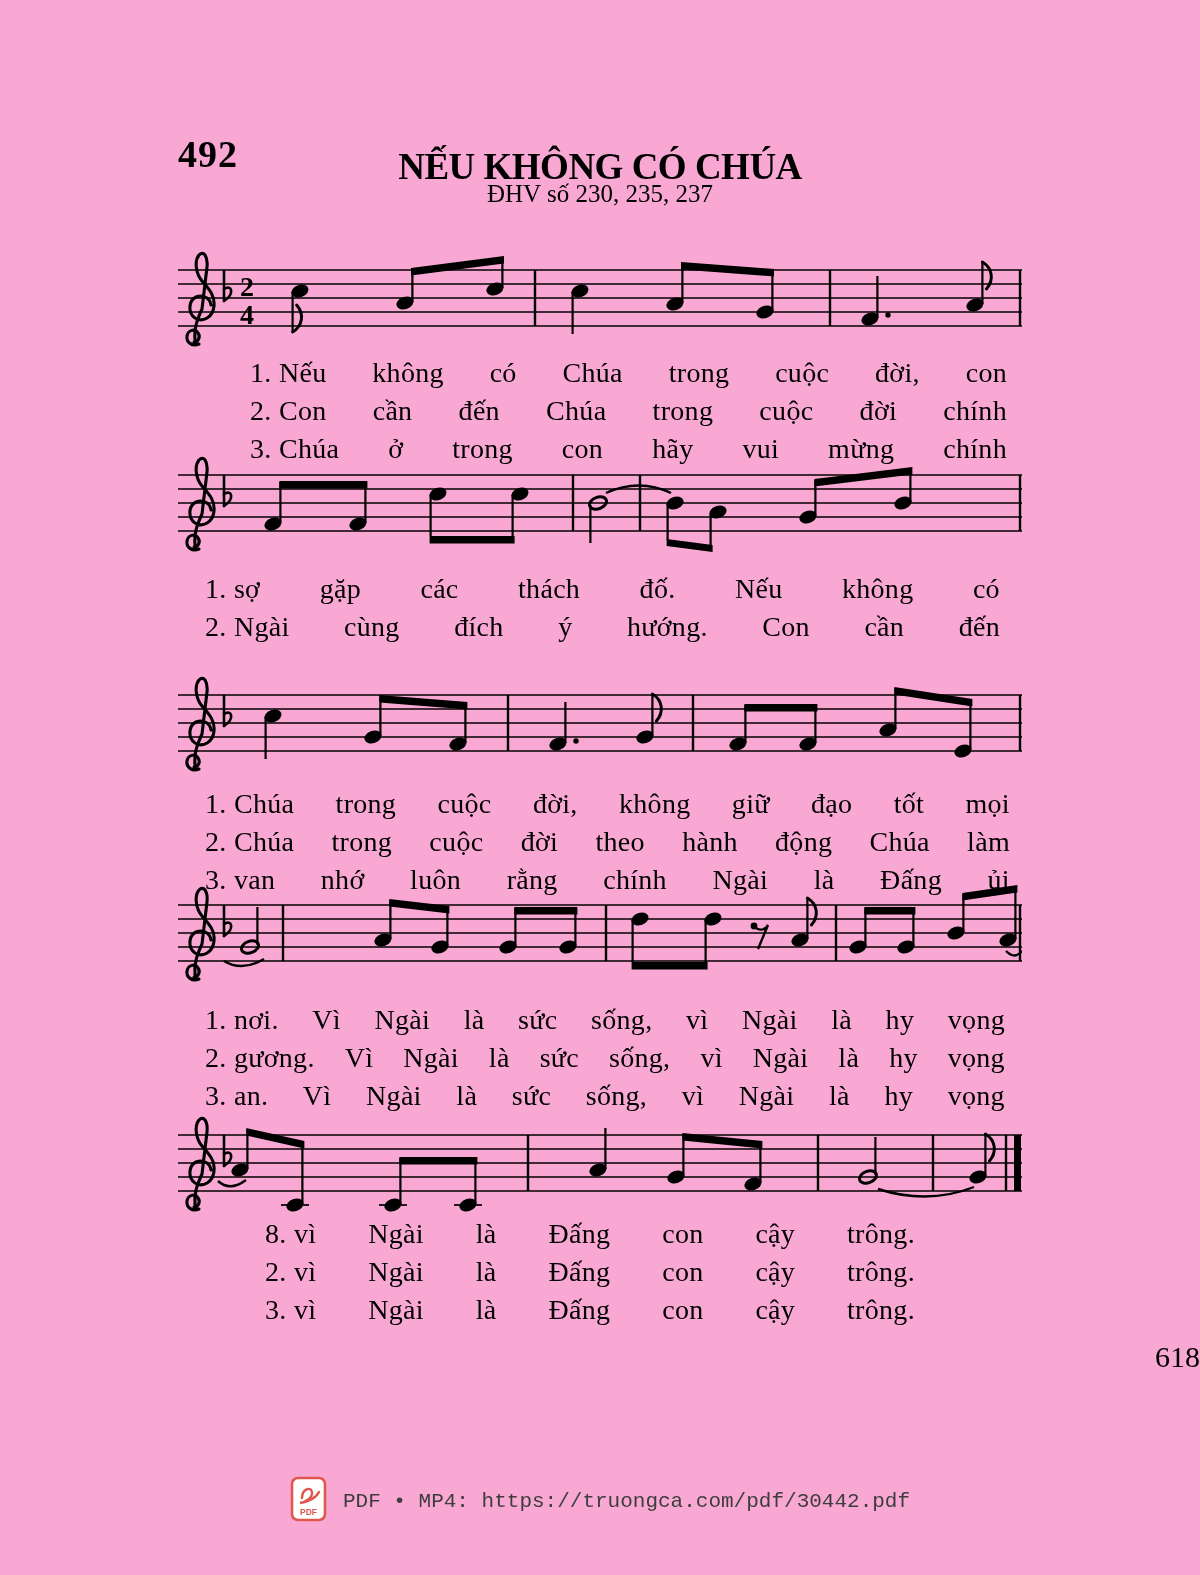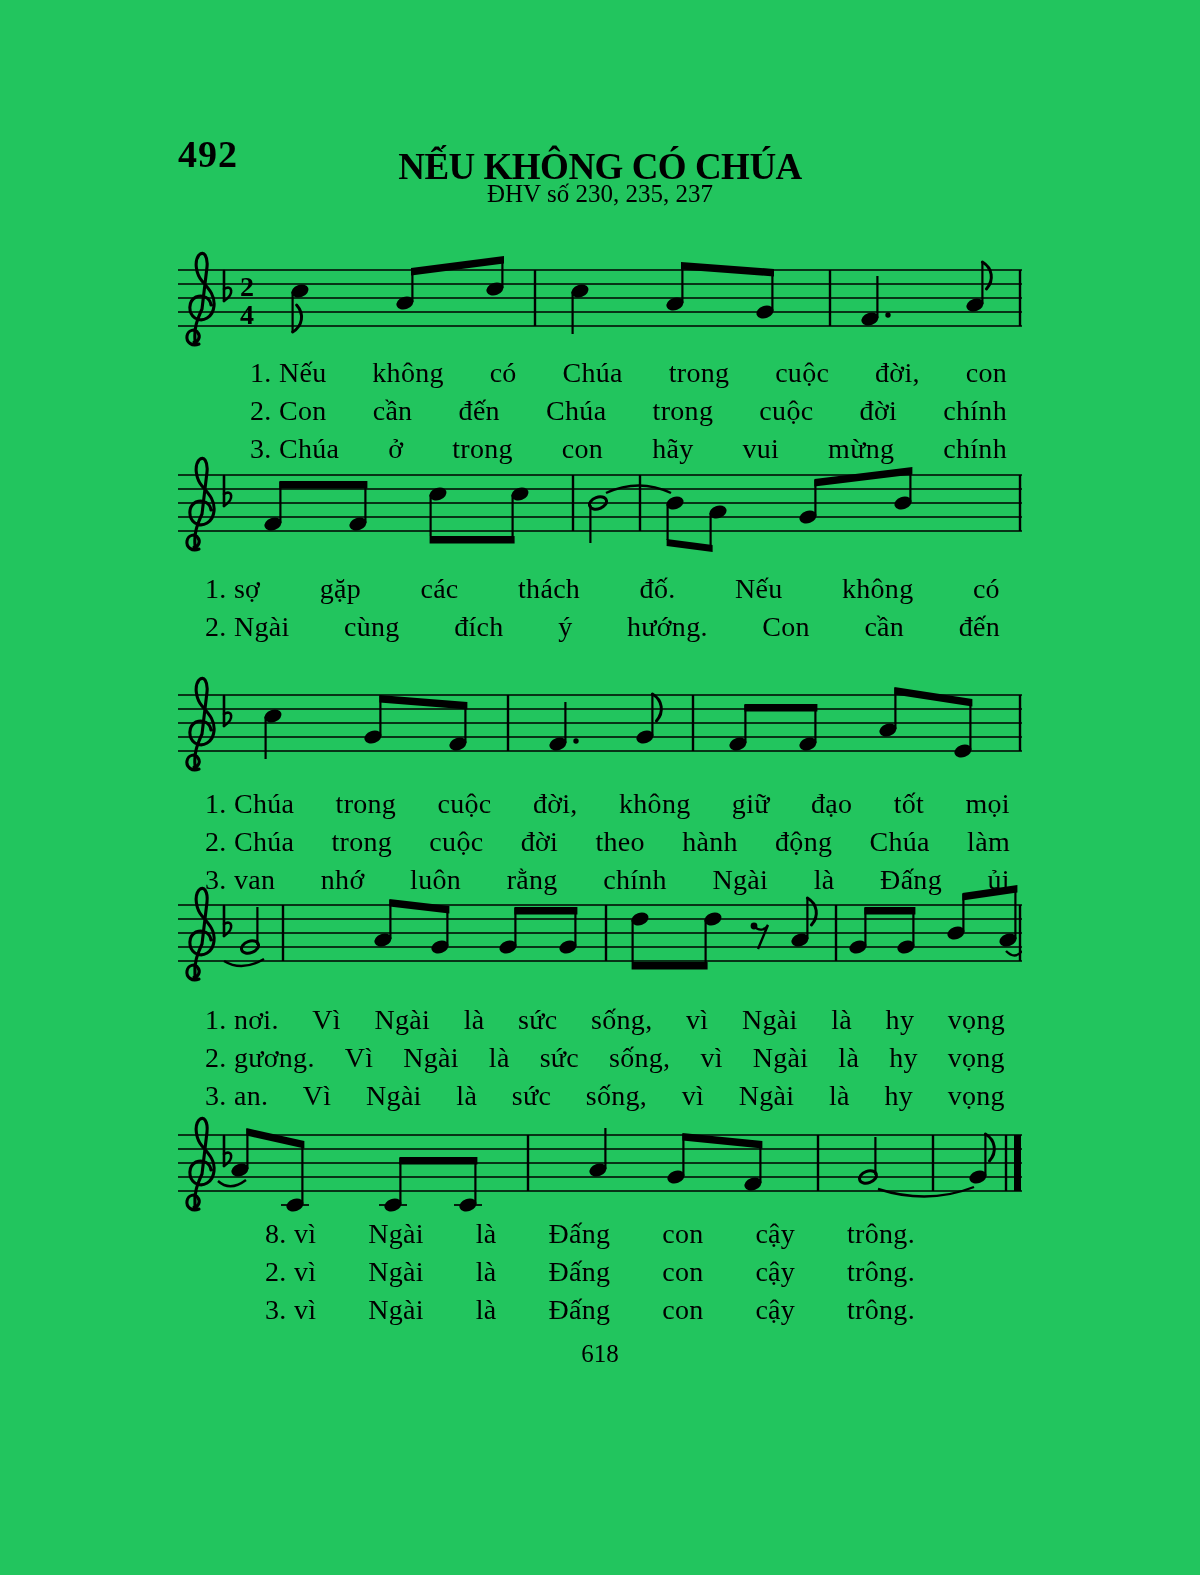--- a/index.html
+++ b/index.html
@@ -1,19 +1,19 @@
 <!DOCTYPE html>
 <html><head>
 <meta charset="utf-8">
 <style>
   * { margin:0; padding:0; box-sizing:border-box; }
   html,body { background:#ffffff; }
   body { font-family:"Liberation Serif", serif; color:#000; }
   #page {
-    position:relative; width:1200px; height:1575px; background:#22c55e;
+    position:relative; width:1200px; height:1575px; background:#f9a8d4;
     overflow:hidden;
   }
   .hymn-number {
     position:absolute; left:178px; top:132px;
     font-size:38px; font-weight:bold; letter-spacing:1px;
   }
   .hymn-title {
     position:absolute; left:0; top:130px; width:1200px;
     text-align:center; font-size:37px; font-weight:bold; letter-spacing:-0.5px;margin-top:15px;
   }
@@ -27,21 +27,21 @@
   }
   .staff-block { position:absolute; left:178px; width:844px; height:104px; }
   .staff-block svg { display:block; }
   .lyrics-block { position:absolute; }
   .lyric-row {
     display:flex; justify-content:space-between; align-items:flex-end;
     height:38px; font-size:28px; letter-spacing:0.3px; white-space:nowrap;
   }
   .page-number {
     position:absolute; left:0; top:1340px; width:1200px;
-    text-align:center; font-size:25px;
+    text-align:right; font-size:30px;
   }
   .footer {
     position:absolute; left:0; top:1476px; width:1200px;
     display:flex; justify-content:center; align-items:center; gap:15px;
   }
   .footer-text {
     font-family:"Liberation Mono", monospace; font-size:21px; color:#3d3d3d;
   }
   .note { fill:#000; }
   .stem { stroke:#000; stroke-width:2.2; }
@@ -468,14 +468,24 @@
         <span class="lyric-word">là</span>
         <span class="lyric-word">Đấng</span>
         <span class="lyric-word">con</span>
         <span class="lyric-word">cậy</span>
         <span class="lyric-word">trông.</span>
       </div>
     </div>
 
   <div class="page-number">618</div>
 
+  <div class="footer">
+    <span>
+      <svg width="38" height="46" viewBox="0 0 38 46">
+        <rect x="2" y="2" width="33" height="42" rx="6" fill="#ffffff" stroke="#e0574e" stroke-width="2.6"></rect>
+        <path d="M12 22 C12 13 21 10 22 16 C23 22 15 26 10 27 C18 26 26 22 29 16" stroke="#e0574e" stroke-width="2.4" fill="none" stroke-linecap="round"></path>
+        <text x="18.5" y="39" text-anchor="middle" font-family="Liberation Sans, sans-serif" font-size="8.5" font-weight="bold" fill="#e0574e">PDF</text>
+      </svg>
+    </span>
+    <span class="footer-text">PDF • MP4: https://truongca.com/pdf/30442.pdf</span>
+  </div>
 
 </div>
 
 </body></html>

